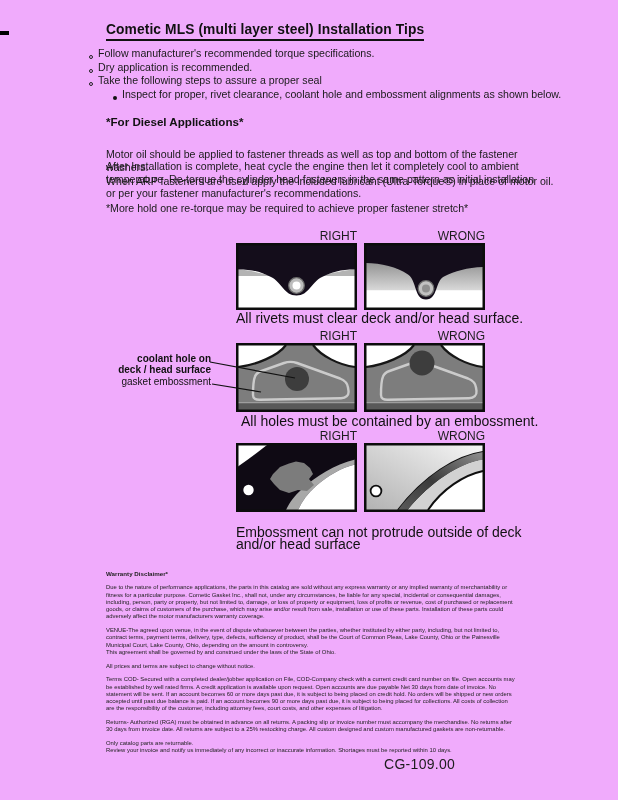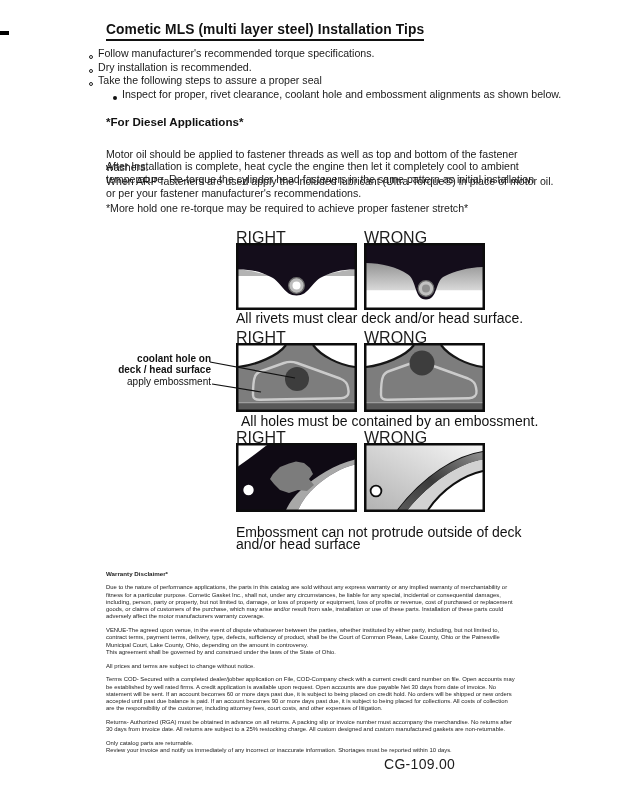--- a/index.html
+++ b/index.html
@@ -1,18 +1,18 @@
 <!DOCTYPE html>
 <html><head>
 <meta charset="utf-8">
 <style>
   * { margin:0; padding:0; box-sizing:border-box; }
   html,body { background:#e8e8e8; }
   .page {
-    position:relative; width:618px; height:800px; background:#ffffff;
+    position:relative; width:618px; height:800px; background:#f0abfc;
     font-family:"Liberation Sans","DejaVu Sans",sans-serif; color:#1a1a1a;
     overflow:hidden; margin:0 auto;
   }
   .abs { position:absolute; }
   .pre { white-space:pre-line; }
 
   .edge-mark { left:0; top:31px; width:9px; height:3.5px; background:#000; }
 
   .title {
     left:106px; top:22px; font-size:13.8px; font-weight:bold; color:#111;
@@ -23,21 +23,21 @@
   .tip { display:flex; align-items:flex-end; height:13.8px; }
   .tip.sub { margin-left:24px; }
   .marker { display:inline-block; flex:0 0 auto; margin-right:5px; }
   .ring { width:4px; height:4px; border:1px solid #222; border-radius:50%; }
   .dot  { width:4px; height:4px; background:#111; border-radius:50%; }
 
   .diesel-heading { left:106px; top:115px; font-size:11.6px; font-weight:bold; color:#111; }
   .para { left:106px; font-size:10.6px; line-height:13.3px; font-weight:500; width:452px; }
   .p1 { top:148px; } .p2 { top:160px; } .note { top:202px; }
 
-  .dlabel { font-size:16px; color:#1d1d1d; text-align:left; width:121px; }
+  .dlabel { font-size:12px; color:#1d1d1d; text-align:right; width:121px; }
   .dl-r1 { top:229px; } .dl-r2 { top:329px; } .dl-r3 { top:429px; }
   .dl-left { left:236px; } .dl-right { left:364px; }
 
   .dbox { width:121px; height:69px; }
   .dbox svg { display:block; width:100%; height:100%; }
   .b-r1 { top:243px; height:67px; } .b-r2 { top:343px; } .b-r3 { top:443px; }
   .b-left { left:236px; } .b-right { left:364px; }
 
   .caption { font-size:14px; font-weight:500; color:#111; line-height:12.2px; }
   .cap1 { left:236px; top:312px; }
@@ -63,21 +63,21 @@
 
   <h1 class="abs title">Cometic MLS (multi layer steel) Installation Tips</h1>
 
   <div class="abs tips">
     <div class="tip">
       <span class="marker ring"></span>
       <span>Follow manufacturer's recommended torque specifications.</span>
     </div>
     <div class="tip">
       <span class="marker ring"></span>
-      <span>Dry installation is recommended.</span>
+      <span>Dry application is recommended.</span>
     </div>
     <div class="tip">
       <span class="marker ring"></span>
       <span>Take the following steps to assure a proper seal</span>
     </div>
     <div class="tip sub">
       <span class="marker dot"></span>
       <span>Inspect for proper, rivet clearance, coolant hole and embossment alignments as shown below.</span>
     </div>
   </div>
@@ -121,21 +121,21 @@
       <rect x="1.25" y="1.25" width="118.5" height="64.5" fill="none" stroke="#0c0c0c" stroke-width="2.5"></rect>
     </svg>
   </div>
   <div class="abs caption cap1">All rivets must clear deck and/or head surface.</div>
 
   <div class="abs dlabel dl-r2 dl-left">RIGHT</div>
   <div class="abs dlabel dl-r2 dl-right">WRONG</div>
 
   <div class="abs side-label sl1 pre">coolant hole on
 deck / head surface</div>
-  <div class="abs side-label sl2">apply embossment</div>
+  <div class="abs side-label sl2">gasket embossment</div>
   <svg class="abs leader-svg" viewBox="0 0 95 45">
     <line x1="5" y1="7" x2="90" y2="23" stroke="#111" stroke-width="1.2"></line>
     <line x1="7" y1="29" x2="56" y2="37" stroke="#111" stroke-width="1.2"></line>
   </svg>
 
   <div class="abs dbox b-r2 b-left">
     <svg viewBox="0 0 121 69">
       <rect x="0" y="0" width="121" height="69" fill="#7d7d7d"></rect>
       <line x1="2" y1="59.5" x2="119" y2="59.5" stroke="#9e9e9e" stroke-width="1.2"></line>
       <rect x="2" y="60.5" width="117" height="7" fill="#595959"></rect>

